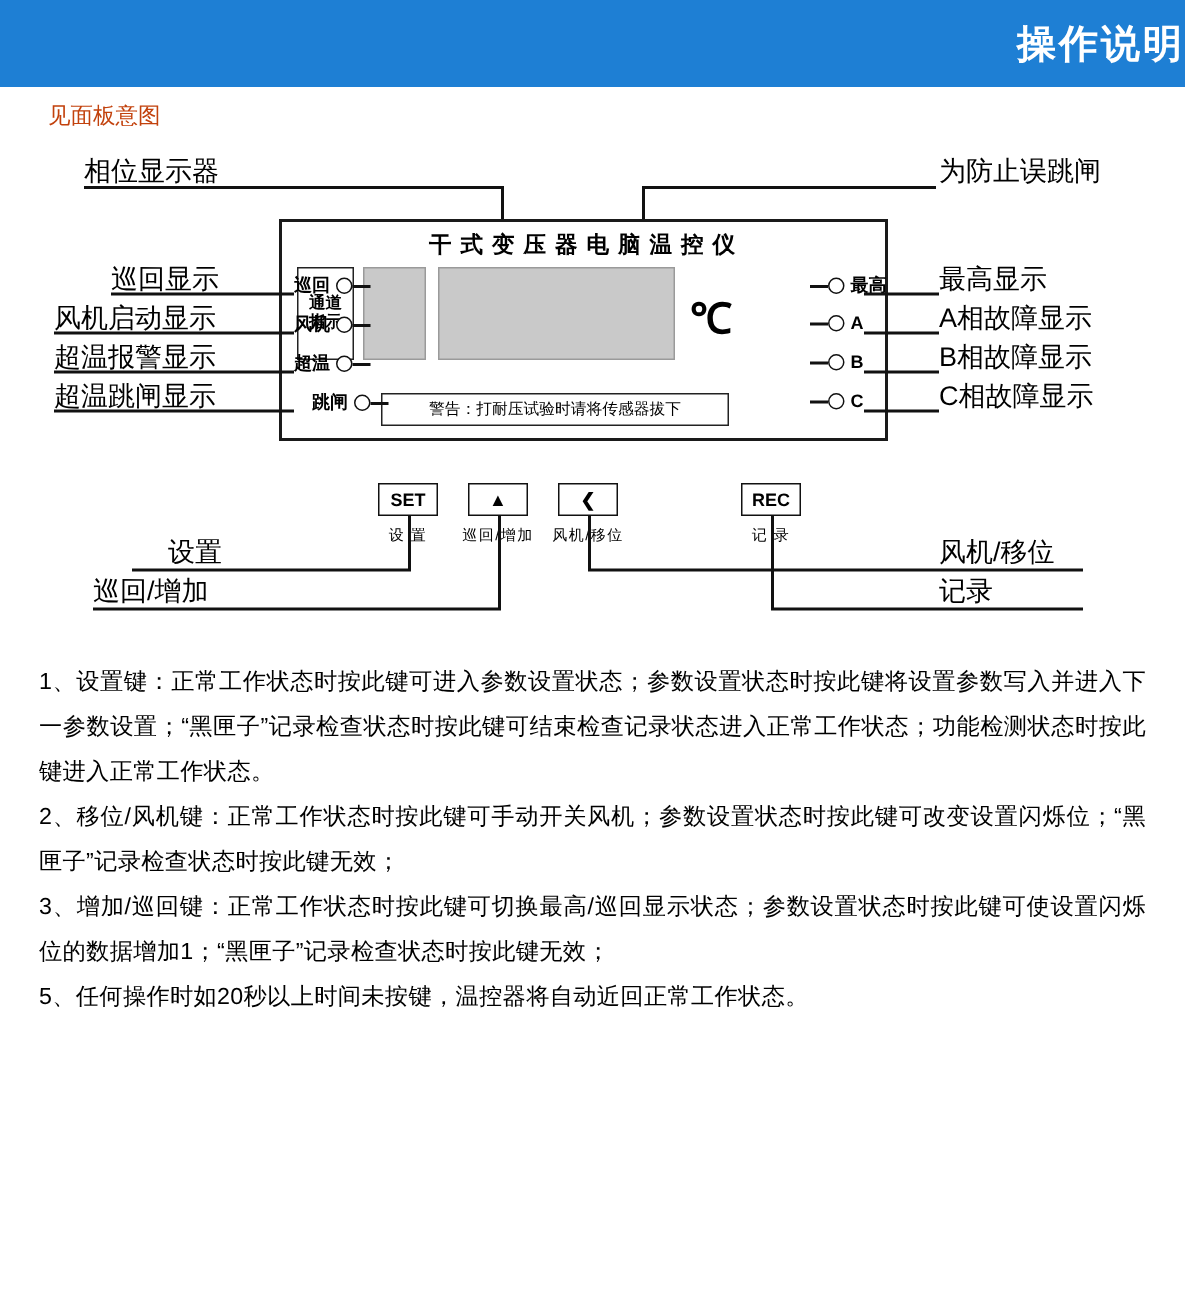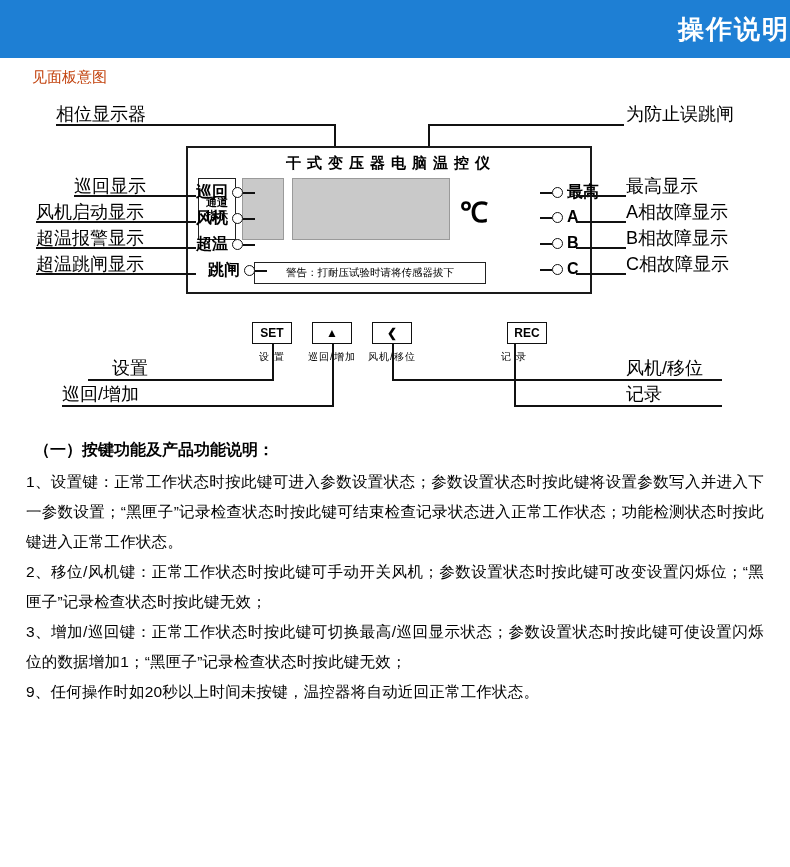--- a/index.html
+++ b/index.html
@@ -127,21 +127,21 @@
     font-size: 10.5px;
     display: flex;
     align-items: center;
     justify-content: center;
     background: #fff;
   }
 
   
   .led-row {
     position: absolute;
-    font-size: 16px;
+    font-size: 12px;
     font-weight: bold;
     white-space: nowrap;
   }
   .led-row .lbl { display: inline-block; }
   .led {
     display: inline-block;
     width: 9px;
     height: 9px;
     border: 1.5px solid #111;
     border-radius: 50%;
@@ -300,39 +300,38 @@
 
   <div class="btn" style="left:252px; top:228px;">SET</div>
   <div class="btn-cap" style="left:242px; top:256px;">设 置</div>
 
   <div class="btn" style="left:312px; top:228px;">▲</div>
   <div class="btn-cap" style="left:302px; top:256px;">巡回/增加</div>
 
   <div class="btn" style="left:372px; top:228px;">❮</div>
   <div class="btn-cap" style="left:362px; top:256px;">风机/移位</div>
 
-  <div class="btn" style="left:494px; top:228px;margin-left:13px;">REC</div>
+  <div class="btn" style="left:494px; top:228px;">REC</div>
   <div class="btn-cap" style="left:484px; top:256px;">记 录</div>
 
   <div class="ln" style="left:272px; top:250px; width:1.5px; height:36px;"></div>
   <div class="ln" style="left:88px; top:285px; width:186px; height:1.5px;"></div>
   <div class="lbl-left" style="left:112px; top:262px;">设置</div>
 
   <div class="ln" style="left:332px; top:250px; width:1.5px; height:62px;"></div>
   <div class="ln" style="left:62px; top:311px; width:272px; height:1.5px;"></div>
   <div class="lbl-left" style="left:62px; top:288px;">巡回/增加</div>
 
   <div class="ln" style="left:392px; top:250px; width:1.5px; height:36px;"></div>
   <div class="ln" style="left:392px; top:285px; width:330px; height:1.5px;"></div>
   <div class="lbl-right" style="left:626px; top:262px;">风机/移位</div>
 
   <div class="ln" style="left:514px; top:250px; width:1.5px; height:62px;"></div>
   <div class="ln" style="left:514px; top:311px; width:208px; height:1.5px;"></div>
   <div class="lbl-right" style="left:626px; top:288px;">记录</div>
 </div>
 
 <div class="content">
-  <div class="sec-title">（一）按键功能及产品功能说明：</div>
   <p class="para">1、设置键：正常工作状态时按此键可进入参数设置状态；参数设置状态时按此键将设置参数写入并进入下一参数设置；“黑匣子”记录检查状态时按此键可结束检查记录状态进入正常工作状态；功能检测状态时按此键进入正常工作状态。</p>
   <p class="para">2、移位/风机键：正常工作状态时按此键可手动开关风机；参数设置状态时按此键可改变设置闪烁位；“黑匣子”记录检查状态时按此键无效；</p>
   <p class="para">3、增加/巡回键：正常工作状态时按此键可切换最高/巡回显示状态；参数设置状态时按此键可使设置闪烁位的数据增加1；“黑匣子”记录检查状态时按此键无效；</p>
-  <p class="para">9、任何操作时如20秒以上时间未按键，温控器将自动近回正常工作状态。</p>
+  <p class="para">5、任何操作时如20秒以上时间未按键，温控器将自动近回正常工作状态。</p>
 </div>
 
 </body></html>

